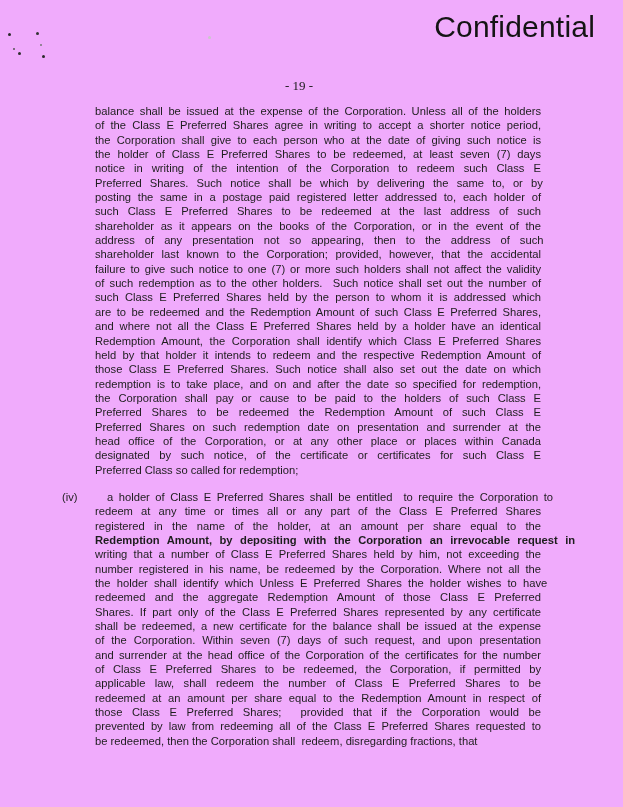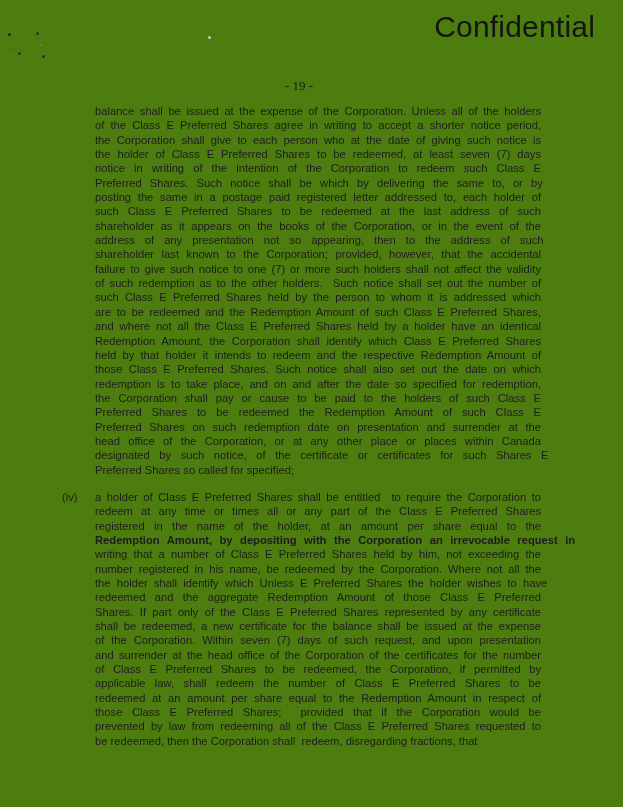--- a/index.html
+++ b/index.html
@@ -5,21 +5,21 @@
   html, body { margin: 0; padding: 0; }
   body {
     width: 623px; height: 807px;
     background: #ffffff;
     font-family: "Liberation Sans", sans-serif;
     position: relative;
     overflow: hidden;
   }
   .page {
     position: absolute; inset: 0;
-    background: #4d7c0f;
+    background: #f0abfc;
     overflow: hidden;
   }
   .speckle {
     position: absolute;
     background: #2a2a2a;
     border-radius: 50%;
   }
   .confidential {
     position: absolute;
     top: 10px; right: 28px;
@@ -89,28 +89,28 @@
           <div class="line" style="word-spacing: 2.40024px; text-align: right;">are to be redeemed and the Redemption Amount of such Class E Preferred Shares,</div>
           <div class="line" style="word-spacing: 2.825px;">and where not all the Class E Preferred Shares held by a holder have an identical</div>
           <div class="line" style="word-spacing: 3.49531px;">Redemption Amount, the Corporation shall identify which Class E Preferred Shares</div>
           <div class="line" style="word-spacing: 3.16346px;">held by that holder it intends to redeem and the respective Redemption Amount of</div>
           <div class="line" style="word-spacing: 3.33929px;">those Class E Preferred Shares. Such notice shall also set out the date on which</div>
           <div class="line" style="word-spacing: 2.89286px;">redemption is to take place, and on and after the date so specified for redemption,</div>
           <div class="line" style="word-spacing: 4.77396px;">the Corporation shall pay or cause to be paid to the holders of such Class E</div>
           <div class="line" style="word-spacing: 6.85085px;">Preferred Shares to be redeemed the Redemption Amount of such Class E</div>
           <div class="line" style="word-spacing: 4.58665px;">Preferred Shares on such redemption date on presentation and surrender at the</div>
           <div class="line" style="word-spacing: 5.23678px;">head office of the Corporation, or at any other place or places within Canada</div>
-          <div class="line" style="word-spacing: 6.4375px;">designated by such notice, of the certificate or certificates for such Shares E</div>
-          <div class="line last">Preferred Shares so called for specified;</div>
+          <div class="line" style="word-spacing: 6.4375px;">designated by such notice, of the certificate or certificates for such Class E</div>
+          <div class="line last">Preferred Class so called for redemption;</div>
         </div>
       </div>
       <div class="paragraph">
         <div class="marker">(iv)</div>
         <div class="lines">
-          <div class="line" style="word-spacing: 2.41146px;">a holder of Class E Preferred Shares shall be entitled  to require the Corporation to</div>
+          <div class="line" style="word-spacing: 2.41146px; margin-left: 12px;">a holder of Class E Preferred Shares shall be entitled  to require the Corporation to</div>
           <div class="line" style="word-spacing: 5.02708px; text-align: center;">redeem at any time or times all or any part of the Class E Preferred Shares</div>
           <div class="line" style="word-spacing: 6.17969px;">registered in the name of the holder, at an amount per share equal to the</div>
           <div class="line" style="word-spacing: 4.3625px; font-weight: bold;">Redemption Amount, by depositing with the Corporation an irrevocable request in</div>
           <div class="line" style="word-spacing: 3.16295px;">writing that a number of Class E Preferred Shares held by him, not exceeding the</div>
           <div class="line" style="word-spacing: 2.83053px;">number registered in his name, be redeemed by the Corporation. Where not all the</div>
           <div class="line" style="word-spacing: 3.07091px;">the holder shall identify which Unless E Preferred Shares the holder wishes to have</div>
           <div class="line" style="word-spacing: 6.28906px;">redeemed and the aggregate Redemption Amount of those Class E Preferred</div>
           <div class="line" style="word-spacing: 3.16707px;">Shares. If part only of the Class E Preferred Shares represented by any certificate</div>
           <div class="line" style="word-spacing: 2.58259px;">shall be redeemed, a new certificate for the balance shall be issued at the expense</div>
           <div class="line" style="word-spacing: 3.79167px;">of the Corporation. Within seven (7) days of such request, and upon presentation</div>

